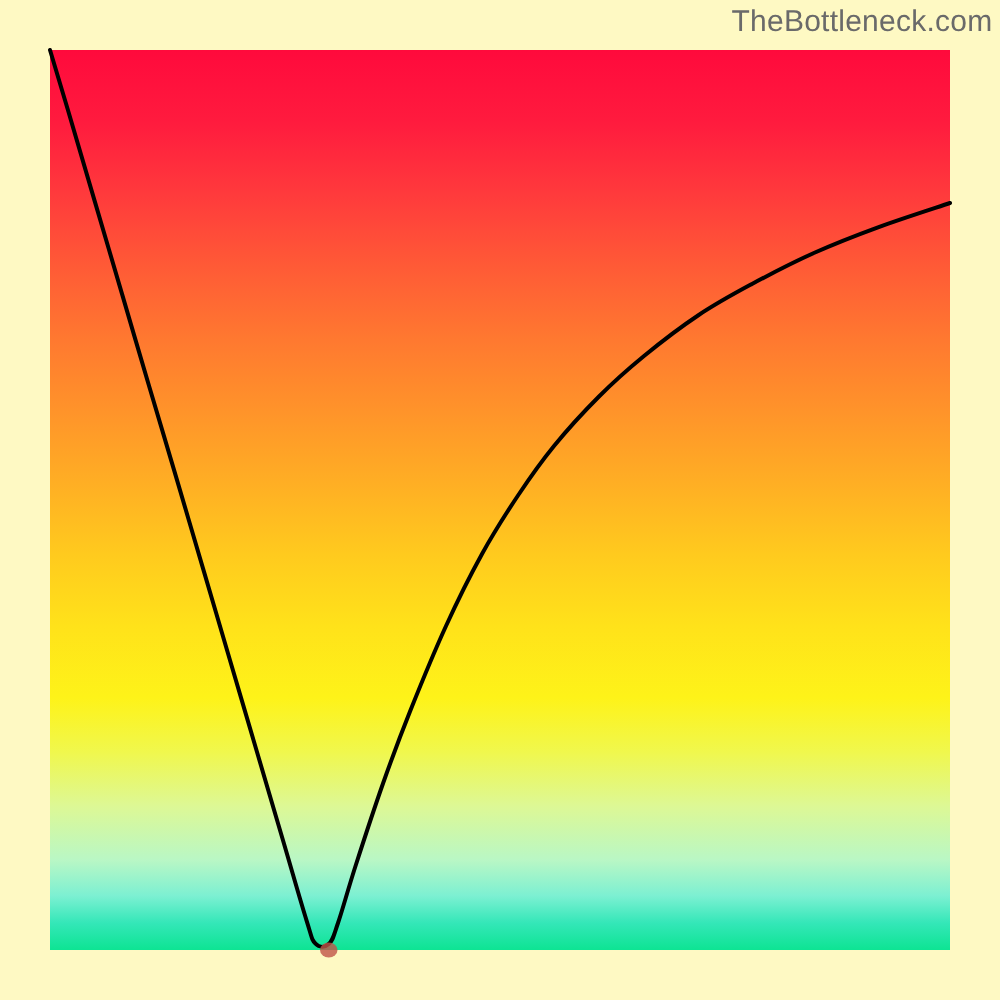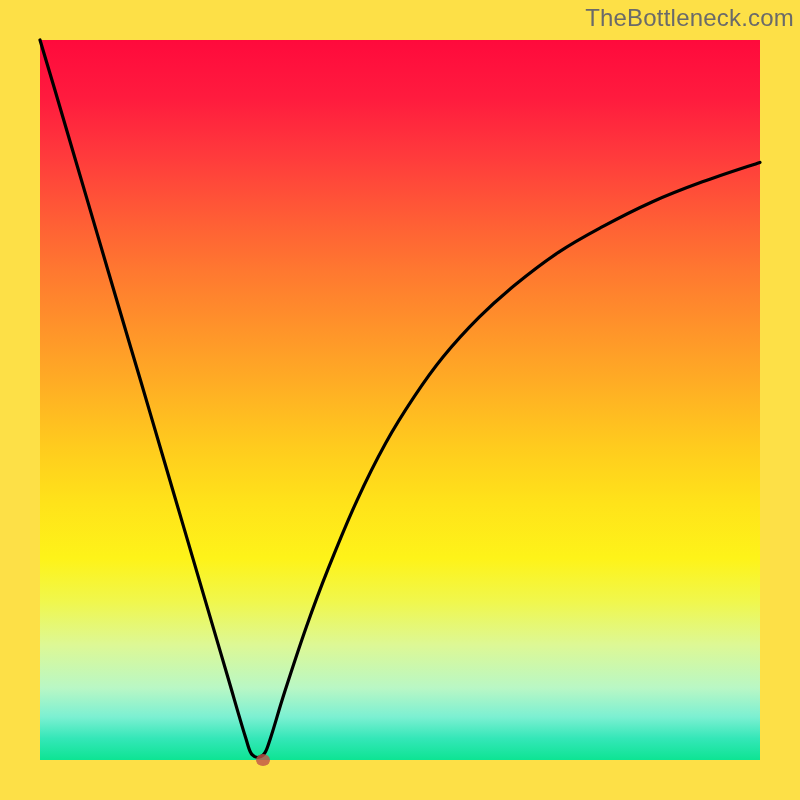--- a/index.html
+++ b/index.html
@@ -8,21 +8,21 @@
     width: 800px;
     height: 800px;
     overflow: hidden;
     background: #000;
     font-family: Arial, Helvetica, sans-serif;
   }
   .frame {
     position: relative;
     width: 800px;
     height: 800px;
-    background: #fde047;
+    background: #fef9c3;
   }
   .plot-area {
     position: absolute;
     left: 40px;
     top: 40px;
     width: 720px;
     height: 720px;
     background: linear-gradient(
       to bottom,
       #ff0a3c 0%,

